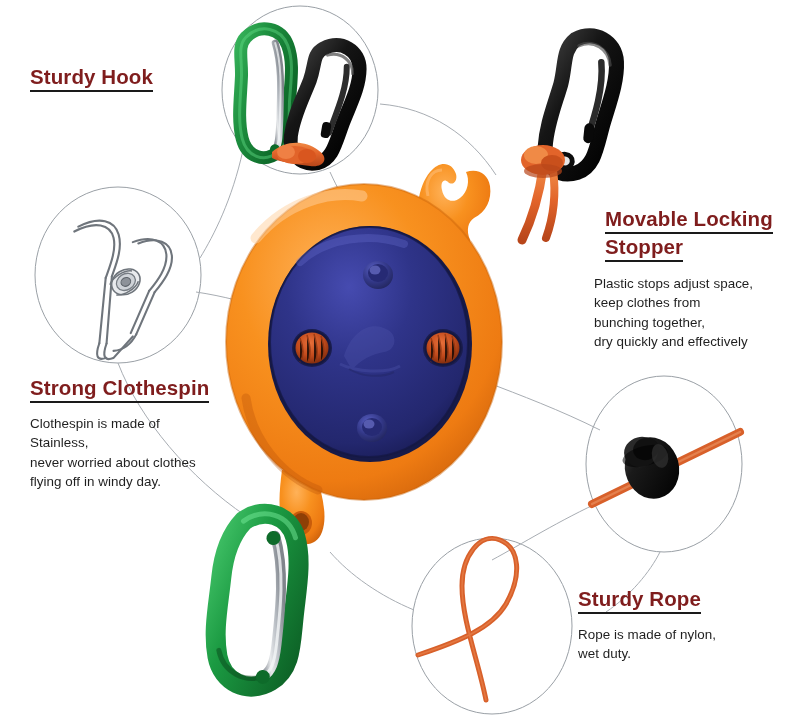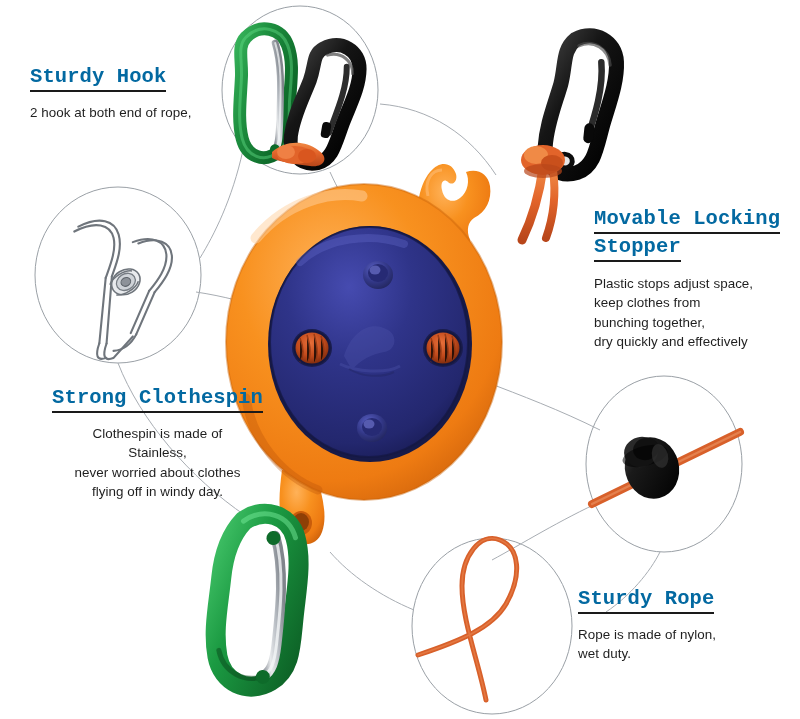--- a/index.html
+++ b/index.html
@@ -1,30 +1,30 @@
 <!DOCTYPE html>
 <html><head>
 <meta charset="utf-8">
 <style>
   html,body{margin:0;padding:0;background:#fff;}
   body{width:800px;height:719px;position:relative;overflow:hidden;
        font-family:"Liberation Sans","DejaVu Sans",sans-serif;color:#1b1b1b;}
   .stage{position:absolute;inset:0;width:800px;height:719px;}
   .svgroot{position:absolute;left:0;top:0;}
   .callout-text{position:absolute;}
-  .c-title{font-size:20.5px;font-weight:600;letter-spacing:.1px;color:#0369a1;
+  .c-title{font-size:20.5px;font-weight:600;letter-spacing:.1px;color:#7f1d1d;
            display:inline-block;border-bottom:2.2px solid #1a1a1a;padding-bottom:1px;
-           line-height:1.22;white-space:nowrap;font-family:Liberation Mono, monospace;}
-  .c-title.two-line{white-space:normal;border-bottom:none;}
+           line-height:1.22;white-space:nowrap;}
+  .c-title.two-line{white-space:normal;border-bottom:none;margin-left:11px;}
   .c-title.two-line span{display:inline-block;border-bottom:2.2px solid #1a1a1a;padding-bottom:1px;}
   .c-body{font-size:13.4px;line-height:1.45;color:#1f1f1f;margin-top:11px;letter-spacing:.05px;}
   .c-body div{white-space:nowrap;}
   #t-hook{left:30px;top:64px;width:250px;}
   #t-stopper{left:594px;top:206px;width:210px;}
-  #t-clothespin{left:30px;top:385px;width:255px;text-align:center;}
+  #t-clothespin{left:30px;top:375px;width:255px;}
   #t-rope{left:578px;top:586px;width:205px;}
 </style>
 </head>
 <body>
 
 <div class="stage">
 
   <svg class="svgroot" width="800" height="719" viewBox="0 0 800 719">
     <defs>
       <radialGradient id="gOrangeBody" cx="38%" cy="30%" r="78%">
@@ -287,21 +287,20 @@
       <path d="M24,-64 C 30,-30 22,8 14,44 C 10,62 6,70 -2,74" fill="none" stroke="#f4f6f7" stroke-width="3" stroke-linecap="round" opacity=".8"></path>
       <circle cx="22" cy="-62" r="7" fill="#0E6B2A"></circle>
       <circle cx="-3" cy="75" r="7" fill="#0E6B2A"></circle>
     </g>
 
   </svg>
 
   <div class="callout-text" id="t-hook">
     <div class="c-title">Sturdy Hook</div>
     <div class="c-body">
-      <div>2 hook at both end of rope,</div>
     </div>
   </div>
 
   <div class="callout-text" id="t-stopper">
     <div class="c-title two-line">
       <span>Movable Locking </span><br>
       <span>Stopper</span>
     </div>
     <div class="c-body">
       <div>Plastic stops adjust space,</div>

